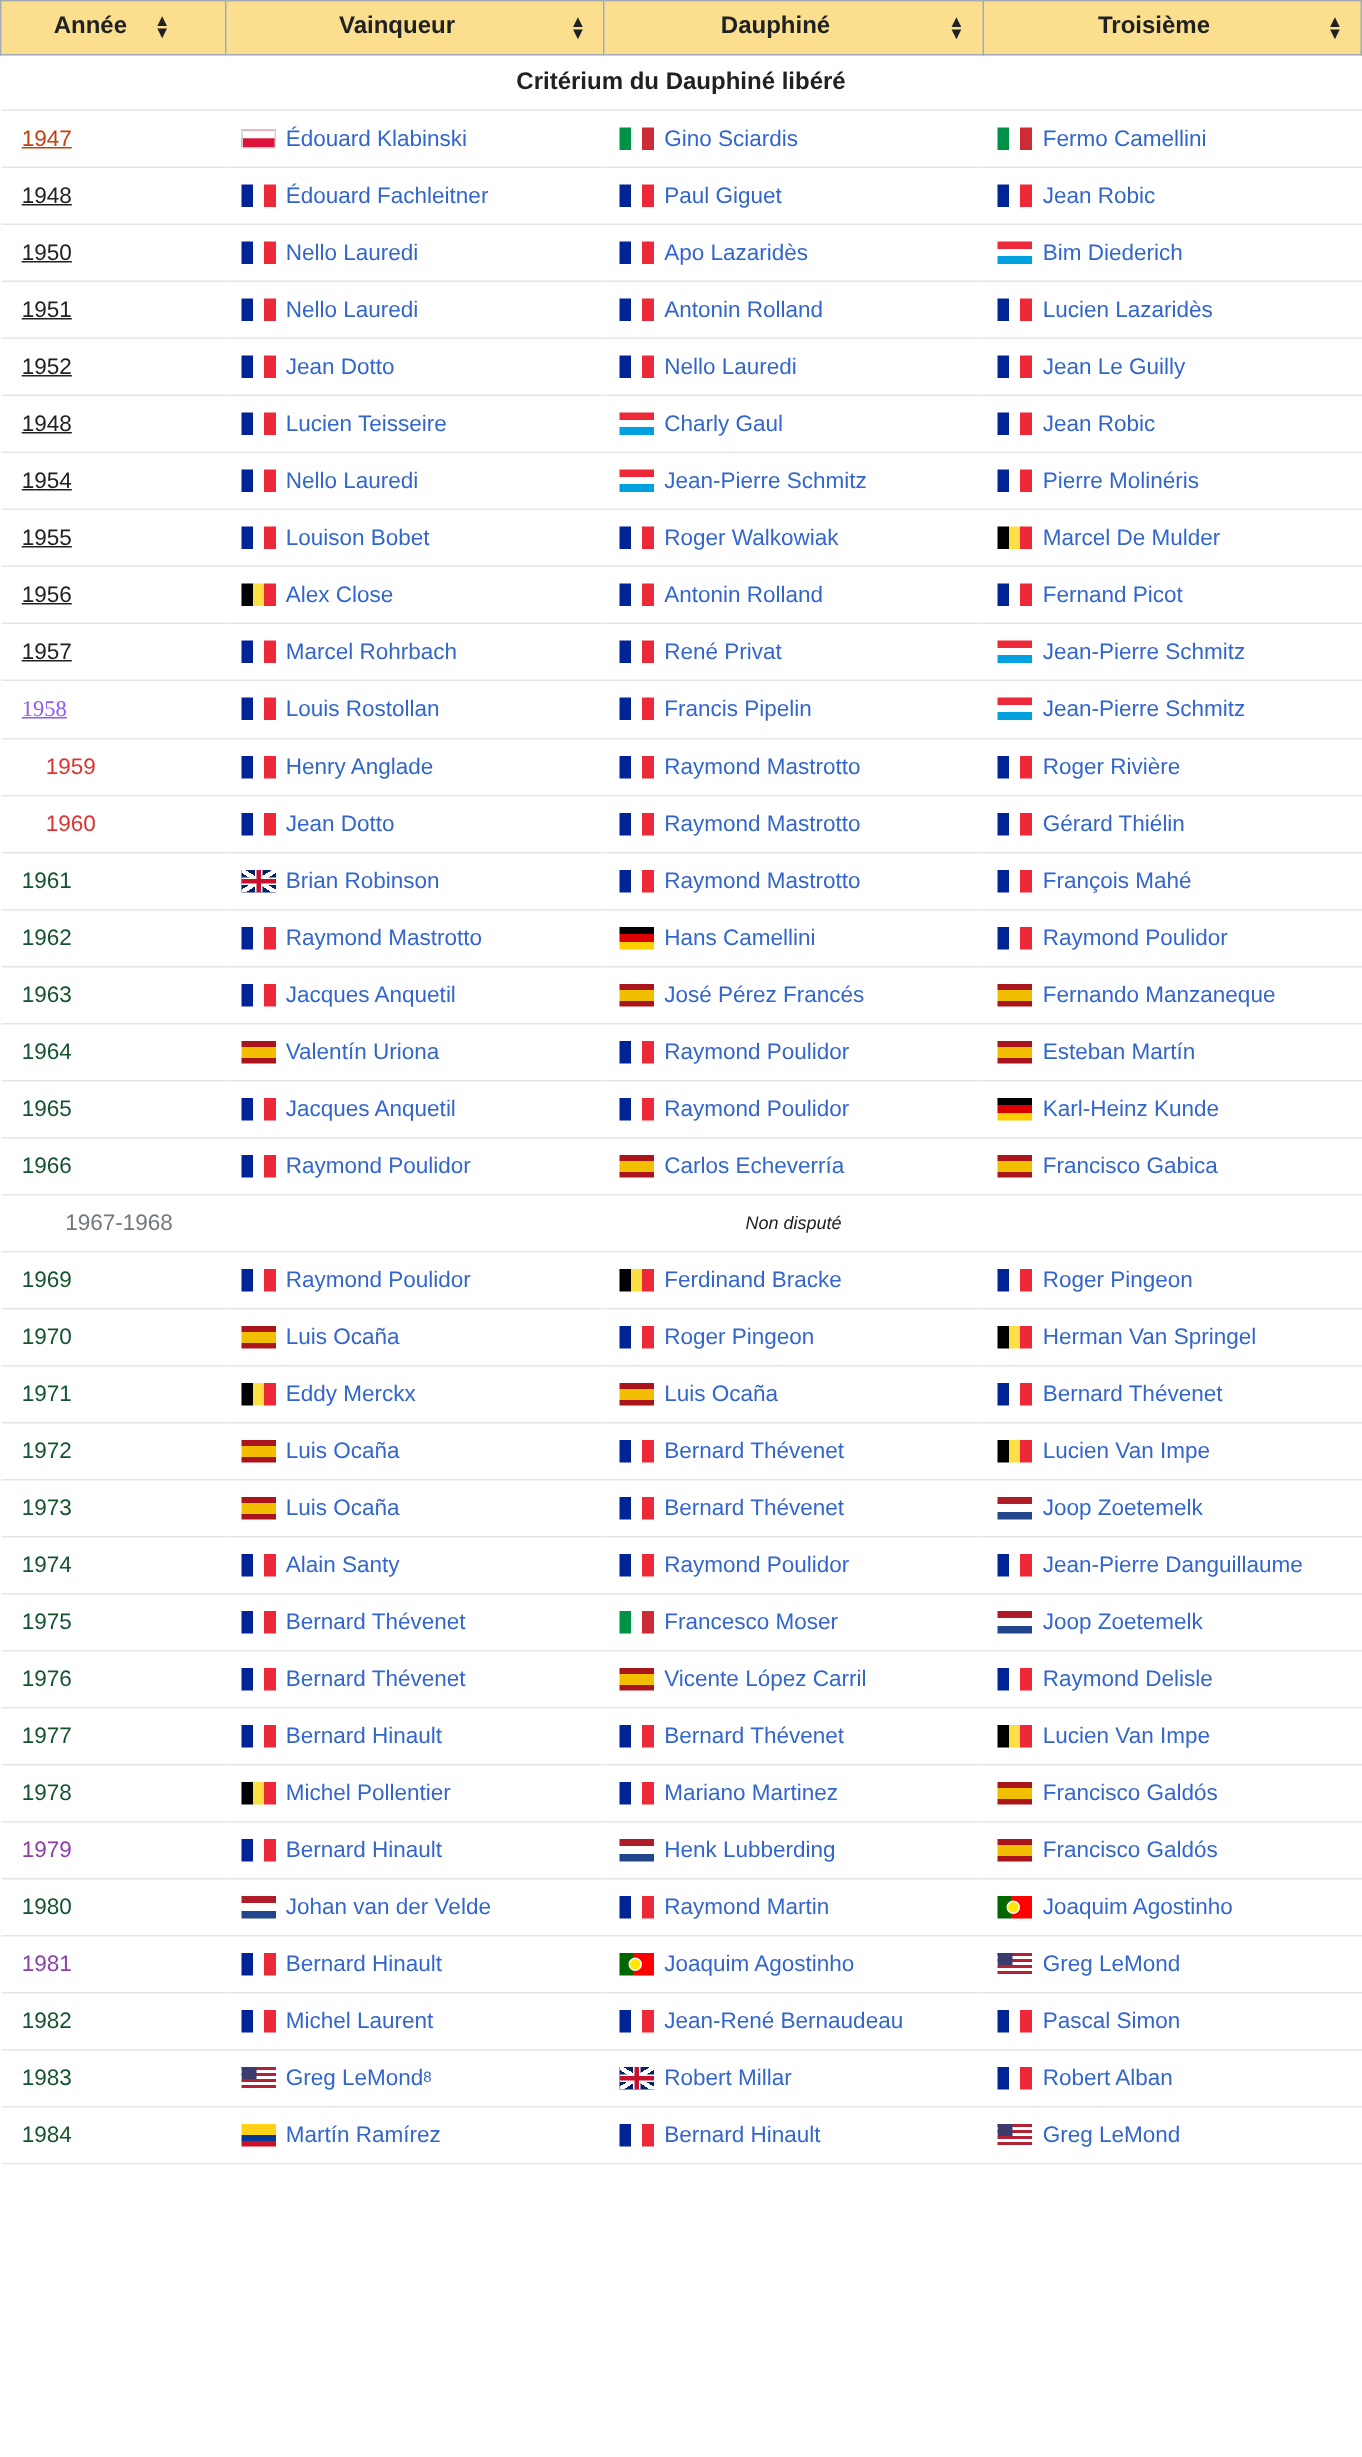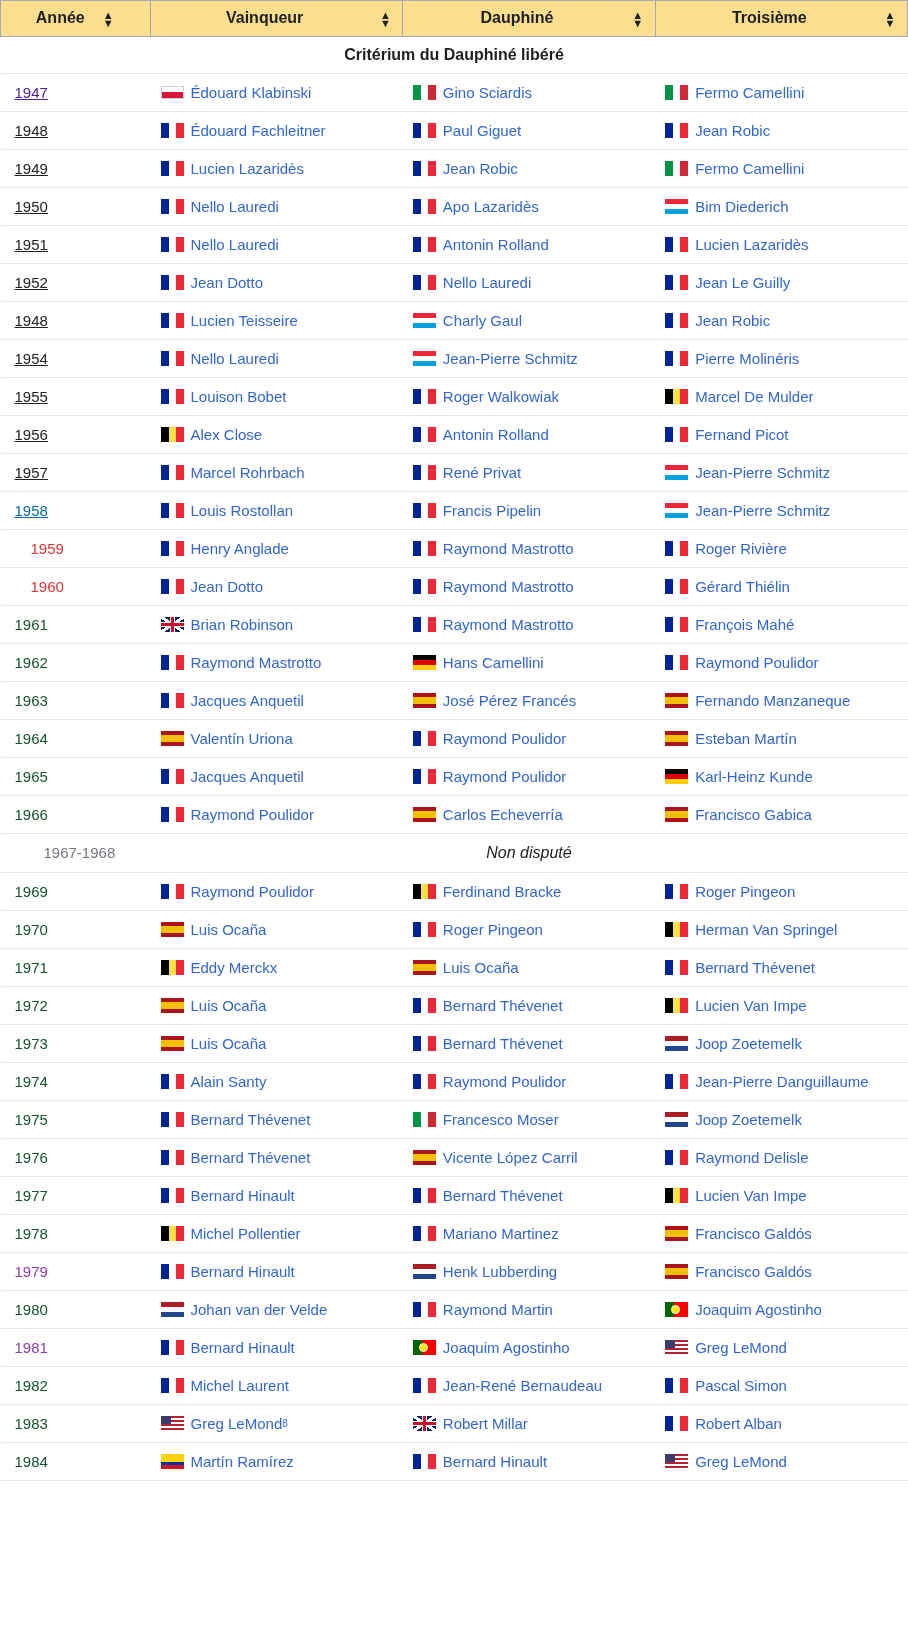--- a/index.html
+++ b/index.html
@@ -65,21 +65,21 @@
     text-align: center;
     font-weight: bold;
     font-size: 16px;
     padding: 9px 0;
     border-top: 1px solid #e6e6e6;
     border-bottom: 1px solid #e6e6e6;
   }
   .nondispute td.nd {
     text-align: center;
     font-style: italic;
-    font-size: 16px;
+    font-size: 12px;
     color: #202122;
   }
   .flag {
     display: inline-block;
     width: 23px;
     height: 15px;
     vertical-align: -2px;
     margin-right: 7px;
     border: none;
     position: relative;
@@ -119,21 +119,21 @@
             <span>▼</span>
           </span>
       </th>
     </tr>
   </thead>
   <tbody id="tbody">
     <tr class="section-row">
       <td colspan="4">Critérium du Dauphiné libéré</td>
     </tr>
   <tr>
-        <td class="year"><a class="" href="#" style="color: #4c1d95;">1947</a></td>
+        <td class="year"><a class="" href="#" style="color: #c2410c;">1947</a></td>
         <td class="name">
           <span class="cellwrap">
             <span class="flag" style="background: linear-gradient(rgb(255, 255, 255) 0px, rgb(255, 255, 255) 50%, rgb(220, 20, 60) 50%, rgb(220, 20, 60) 100%); border: 1px solid rgb(208, 208, 208); height: 13px;"></span>
             <a class="lnk" href="#">Édouard Klabinski</a>
           </span>
         </td>
         <td class="name">
           <span class="cellwrap">
             <span class="flag" style="background: linear-gradient(to right, rgb(0, 146, 70) 0px, rgb(0, 146, 70) 33.3%, rgb(255, 255, 255) 33.3%, rgb(255, 255, 255) 66.6%, rgb(206, 43, 55) 66.6%, rgb(206, 43, 55) 100%);"></span>
             <a class="lnk" href="#">Gino Sciardis</a>
@@ -161,41 +161,20 @@
           </span>
         </td>
         <td class="name">
           <span class="cellwrap">
             <span class="flag" style="background: linear-gradient(to right, rgb(0, 35, 149) 0px, rgb(0, 35, 149) 33.3%, rgb(255, 255, 255) 33.3%, rgb(255, 255, 255) 66.6%, rgb(237, 41, 57) 66.6%, rgb(237, 41, 57) 100%);"></span>
             <a class="lnk" href="#">Jean Robic</a>
           </span>
         </td>
       </tr>
       <tr>
-        <td class="year"><a class="" href="#" style="color: rgb(32, 33, 34);">1949</a></td>
-        <td class="name">
-          <span class="cellwrap">
-            <span class="flag" style="background: linear-gradient(to right, rgb(0, 35, 149) 0px, rgb(0, 35, 149) 33.3%, rgb(255, 255, 255) 33.3%, rgb(255, 255, 255) 66.6%, rgb(237, 41, 57) 66.6%, rgb(237, 41, 57) 100%);"></span>
-            <a class="lnk" href="#">Lucien Lazaridès</a>
-          </span>
-        </td>
-        <td class="name">
-          <span class="cellwrap">
-            <span class="flag" style="background: linear-gradient(to right, rgb(0, 35, 149) 0px, rgb(0, 35, 149) 33.3%, rgb(255, 255, 255) 33.3%, rgb(255, 255, 255) 66.6%, rgb(237, 41, 57) 66.6%, rgb(237, 41, 57) 100%);"></span>
-            <a class="lnk" href="#">Jean Robic</a>
-          </span>
-        </td>
-        <td class="name">
-          <span class="cellwrap">
-            <span class="flag" style="background: linear-gradient(to right, rgb(0, 146, 70) 0px, rgb(0, 146, 70) 33.3%, rgb(255, 255, 255) 33.3%, rgb(255, 255, 255) 66.6%, rgb(206, 43, 55) 66.6%, rgb(206, 43, 55) 100%);"></span>
-            <a class="lnk" href="#">Fermo Camellini</a>
-          </span>
-        </td>
-      </tr>
-      <tr>
         <td class="year"><a class="" href="#" style="color: rgb(32, 33, 34);">1950</a></td>
         <td class="name">
           <span class="cellwrap">
             <span class="flag" style="background: linear-gradient(to right, rgb(0, 35, 149) 0px, rgb(0, 35, 149) 33.3%, rgb(255, 255, 255) 33.3%, rgb(255, 255, 255) 66.6%, rgb(237, 41, 57) 66.6%, rgb(237, 41, 57) 100%);"></span>
             <a class="lnk" href="#">Nello Lauredi</a>
           </span>
         </td>
         <td class="name">
           <span class="cellwrap">
             <span class="flag" style="background: linear-gradient(to right, rgb(0, 35, 149) 0px, rgb(0, 35, 149) 33.3%, rgb(255, 255, 255) 33.3%, rgb(255, 255, 255) 66.6%, rgb(237, 41, 57) 66.6%, rgb(237, 41, 57) 100%);"></span>
@@ -350,21 +329,21 @@
           </span>
         </td>
         <td class="name">
           <span class="cellwrap">
             <span class="flag" style="background: linear-gradient(rgb(237, 41, 57) 0px, rgb(237, 41, 57) 33.3%, rgb(255, 255, 255) 33.3%, rgb(255, 255, 255) 66.6%, rgb(0, 161, 222) 66.6%, rgb(0, 161, 222) 100%);"></span>
             <a class="lnk" href="#">Jean-Pierre Schmitz</a>
           </span>
         </td>
       </tr>
       <tr>
-        <td class="year"><a class="" href="#" style="color: #0369a1;">1958</a></td>
+        <td class="year"><a class="" href="#" style="color: #8b5cf6; font-family: Liberation Serif, serif;">1958</a></td>
         <td class="name">
           <span class="cellwrap">
             <span class="flag" style="background: linear-gradient(to right, rgb(0, 35, 149) 0px, rgb(0, 35, 149) 33.3%, rgb(255, 255, 255) 33.3%, rgb(255, 255, 255) 66.6%, rgb(237, 41, 57) 66.6%, rgb(237, 41, 57) 100%);"></span>
             <a class="lnk" href="#">Louis Rostollan</a>
           </span>
         </td>
         <td class="name">
           <span class="cellwrap">
             <span class="flag" style="background: linear-gradient(to right, rgb(0, 35, 149) 0px, rgb(0, 35, 149) 33.3%, rgb(255, 255, 255) 33.3%, rgb(255, 255, 255) 66.6%, rgb(237, 41, 57) 66.6%, rgb(237, 41, 57) 100%);"></span>
             <a class="lnk" href="#">Francis Pipelin</a>

